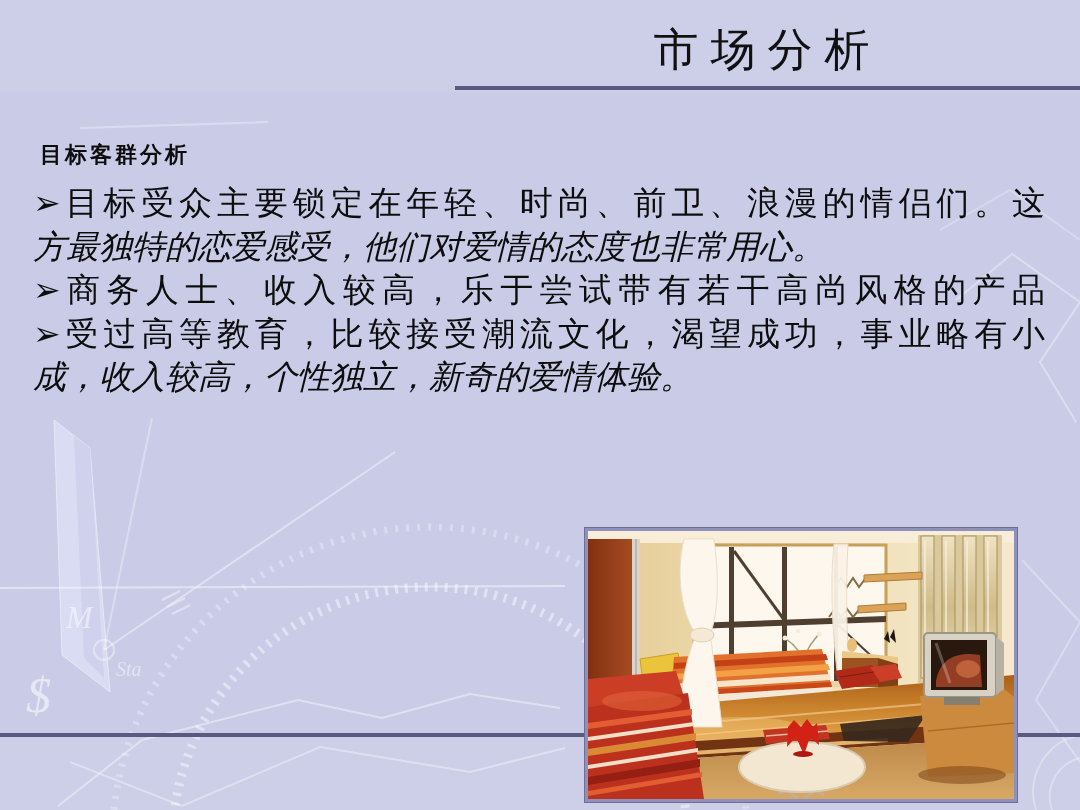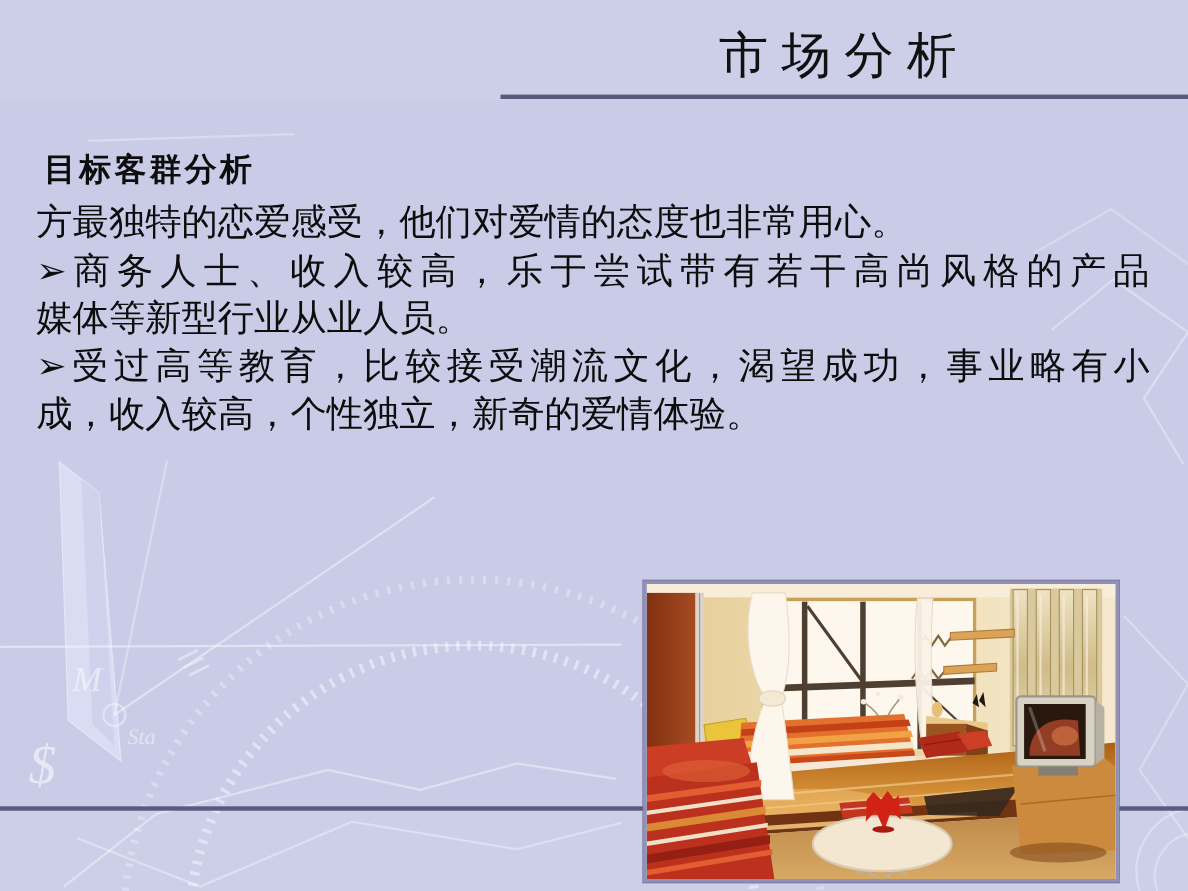--- a/index.html
+++ b/index.html
@@ -13,24 +13,24 @@
   .band-top{position:absolute;left:0;top:0;width:1080px;height:92px;background:rgba(255,255,255,.07);z-index:0;}
   .band-bottom{position:absolute;left:0;top:737px;width:1080px;height:73px;background:rgba(255,255,255,.06);z-index:0;}
   .page-title{
     position:absolute;left:455px;top:20px;width:625px;box-sizing:border-box;
     text-align:center;
     font-size:45px;line-height:60px;letter-spacing:12px;color:#111;z-index:2;
   }
   .title-underline{position:absolute;left:455px;top:86px;width:625px;height:4px;background:#5a5a7e;z-index:1;}
   .footer-rule{position:absolute;left:0;top:733px;width:1080px;height:4px;background:#5a5a7e;z-index:1;}
   .body-text{position:absolute;left:33px;top:132px;width:1012px;color:#0d0d0d;z-index:2;}
-  .heading{font-weight:bold;font-size:29px;height:50px;line-height:46px;letter-spacing:3px;padding-left:7px;}
+  .heading{font-weight:bold;font-size:22px;height:50px;line-height:46px;letter-spacing:3px;padding-left:7px;}
   .line{font-size:33px;height:43.5px;line-height:43.5px;text-align:justify;}
   .line.fill{text-align-last:justify;}
-  .line.last{text-align-last:left;white-space:nowrap;}
+  .line.last{text-align-last:left;white-space:nowrap;font-style:italic;}
   .photo-frame{
     position:absolute;left:585px;top:528px;width:426px;height:268px;
     border:3px solid #8e91bb;outline:1px solid #6f6f96;background:#efe4c2;z-index:3;
   }
   .photo-frame svg{display:block;width:426px;height:268px;}
 </style>
 </head>
 <body>
 
 <div class="slide">
@@ -59,23 +59,23 @@
     <polyline points="940,230 1010,190 1080,240" fill="none" stroke="#ffffff" opacity="0.25" stroke-width="2"></polyline>
     <path d="M1052,810 a40,40 0 0 1 28,-52 M1036,810 a58,58 0 0 1 40,-74" fill="none" stroke="#ffffff" opacity="0.3" stroke-width="2"></path>
   </svg>
 
   <div class="page-title">市场分析</div>
   <div class="title-underline"></div>
   <div class="footer-rule"></div>
 
   <div class="body-text">
     <div class="heading">目标客群分析</div>
+    <div class="line fill">➢目标受众主要锁定在年轻、时尚、前卫、浪漫的情侣们。这</div>
     <div class="line last">方最独特的恋爱感受，他们对爱情的态度也非常用心。</div>
     <div class="line fill">➢商务人士、收入较高，乐于尝试带有若干高尚风格的产品</div>
-    <div class="line last">媒体等新型行业从业人员。</div>
     <div class="line fill">➢受过高等教育，比较接受潮流文化，渴望成功，事业略有小</div>
     <div class="line last">成，收入较高，个性独立，新奇的爱情体验。</div>
   </div>
 
   <div class="photo-frame">
     <svg viewBox="0 0 426 268" role="img" aria-label="暖色调卧室客厅照片：大窗户与白纱帘、条纹床品、红色条纹沙发、圆形茶几上的红色摆件、电视与壁架">
       <defs>
         <linearGradient id="wall" x1="0" y1="0" x2="1" y2="0">
           <stop offset="0" stop-color="#e3cf9a"></stop>
             <stop offset="0.5" stop-color="#efe3bc"></stop>

